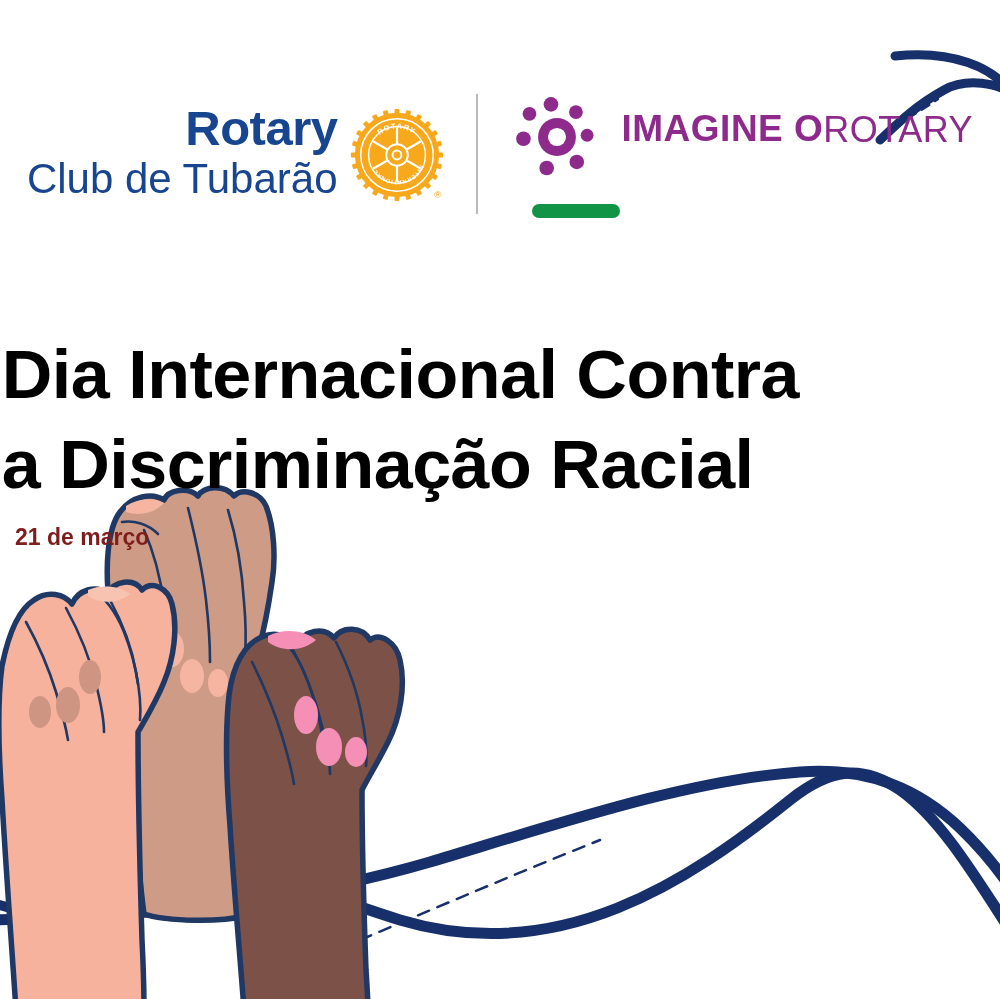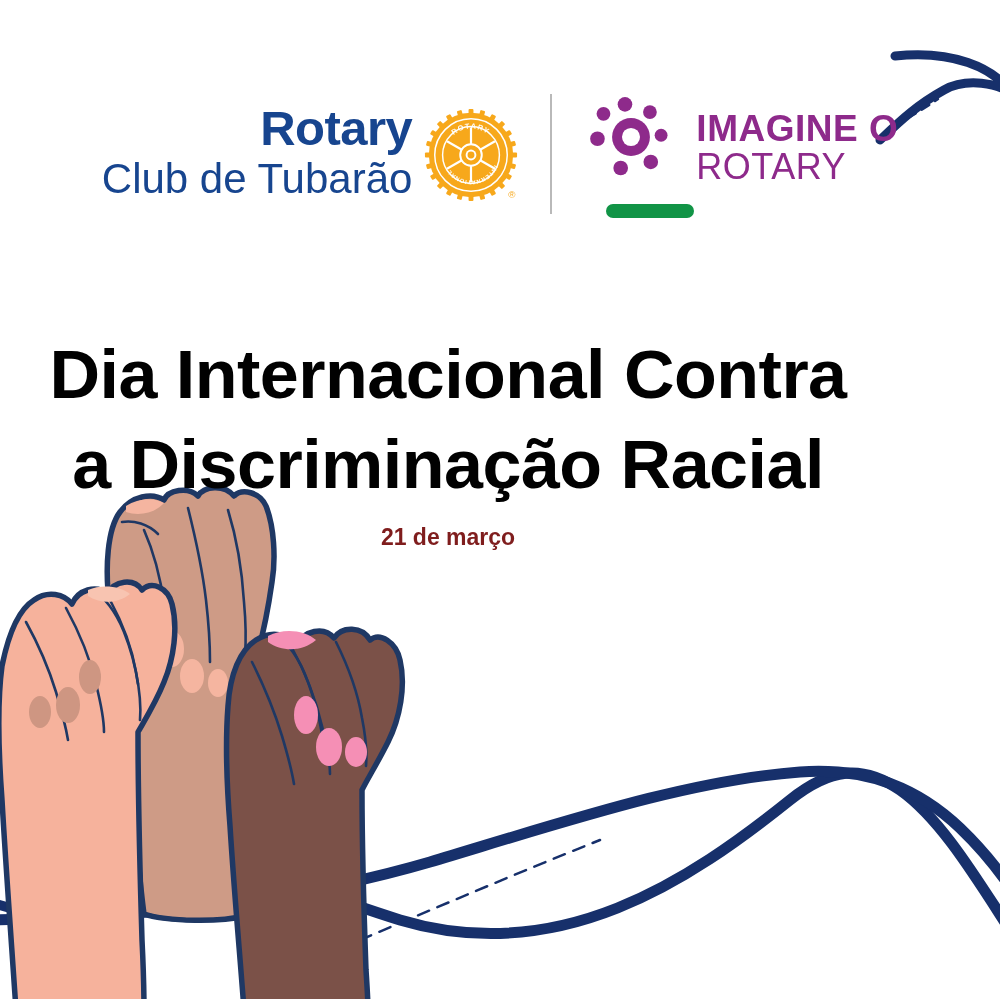--- a/index.html
+++ b/index.html
@@ -82,21 +82,21 @@
     position: relative;
     height: 130px;
   }
   .imagine-mark {
     width: 86px;
     height: 86px;
     margin-top: 6px;
   }
   .imagine-text {
     display: flex;
-    flex-direction: column;
+    flex-direction: row;
     margin-left: 22px;
     margin-top: 22px;
     line-height: 1.0;
   }
   .imagine-line1 {
     color: #8E2A8B;
     font-size: 37px;
     font-weight: bold;
     letter-spacing: 0.5px;
   }
@@ -113,24 +113,23 @@
     top: 116px;
     width: 88px;
     height: 14px;
     border-radius: 8px;
     background: #119446;
   }
 
   
   .headline-block {
     position: absolute;
-    left: 8px;
+    left: 15px;
     top: 330px;
     width: 880px;
-    text-align: center;
     z-index: 6;
   }
   .headline {
     color: #010101;
     font-size: 68px;
     font-weight: bold;
     line-height: 1.32;
     letter-spacing: -0.5px;
     font-stretch: condensed;
     font-family: "Liberation Sans Narrow", "Liberation Sans", sans-serif;

